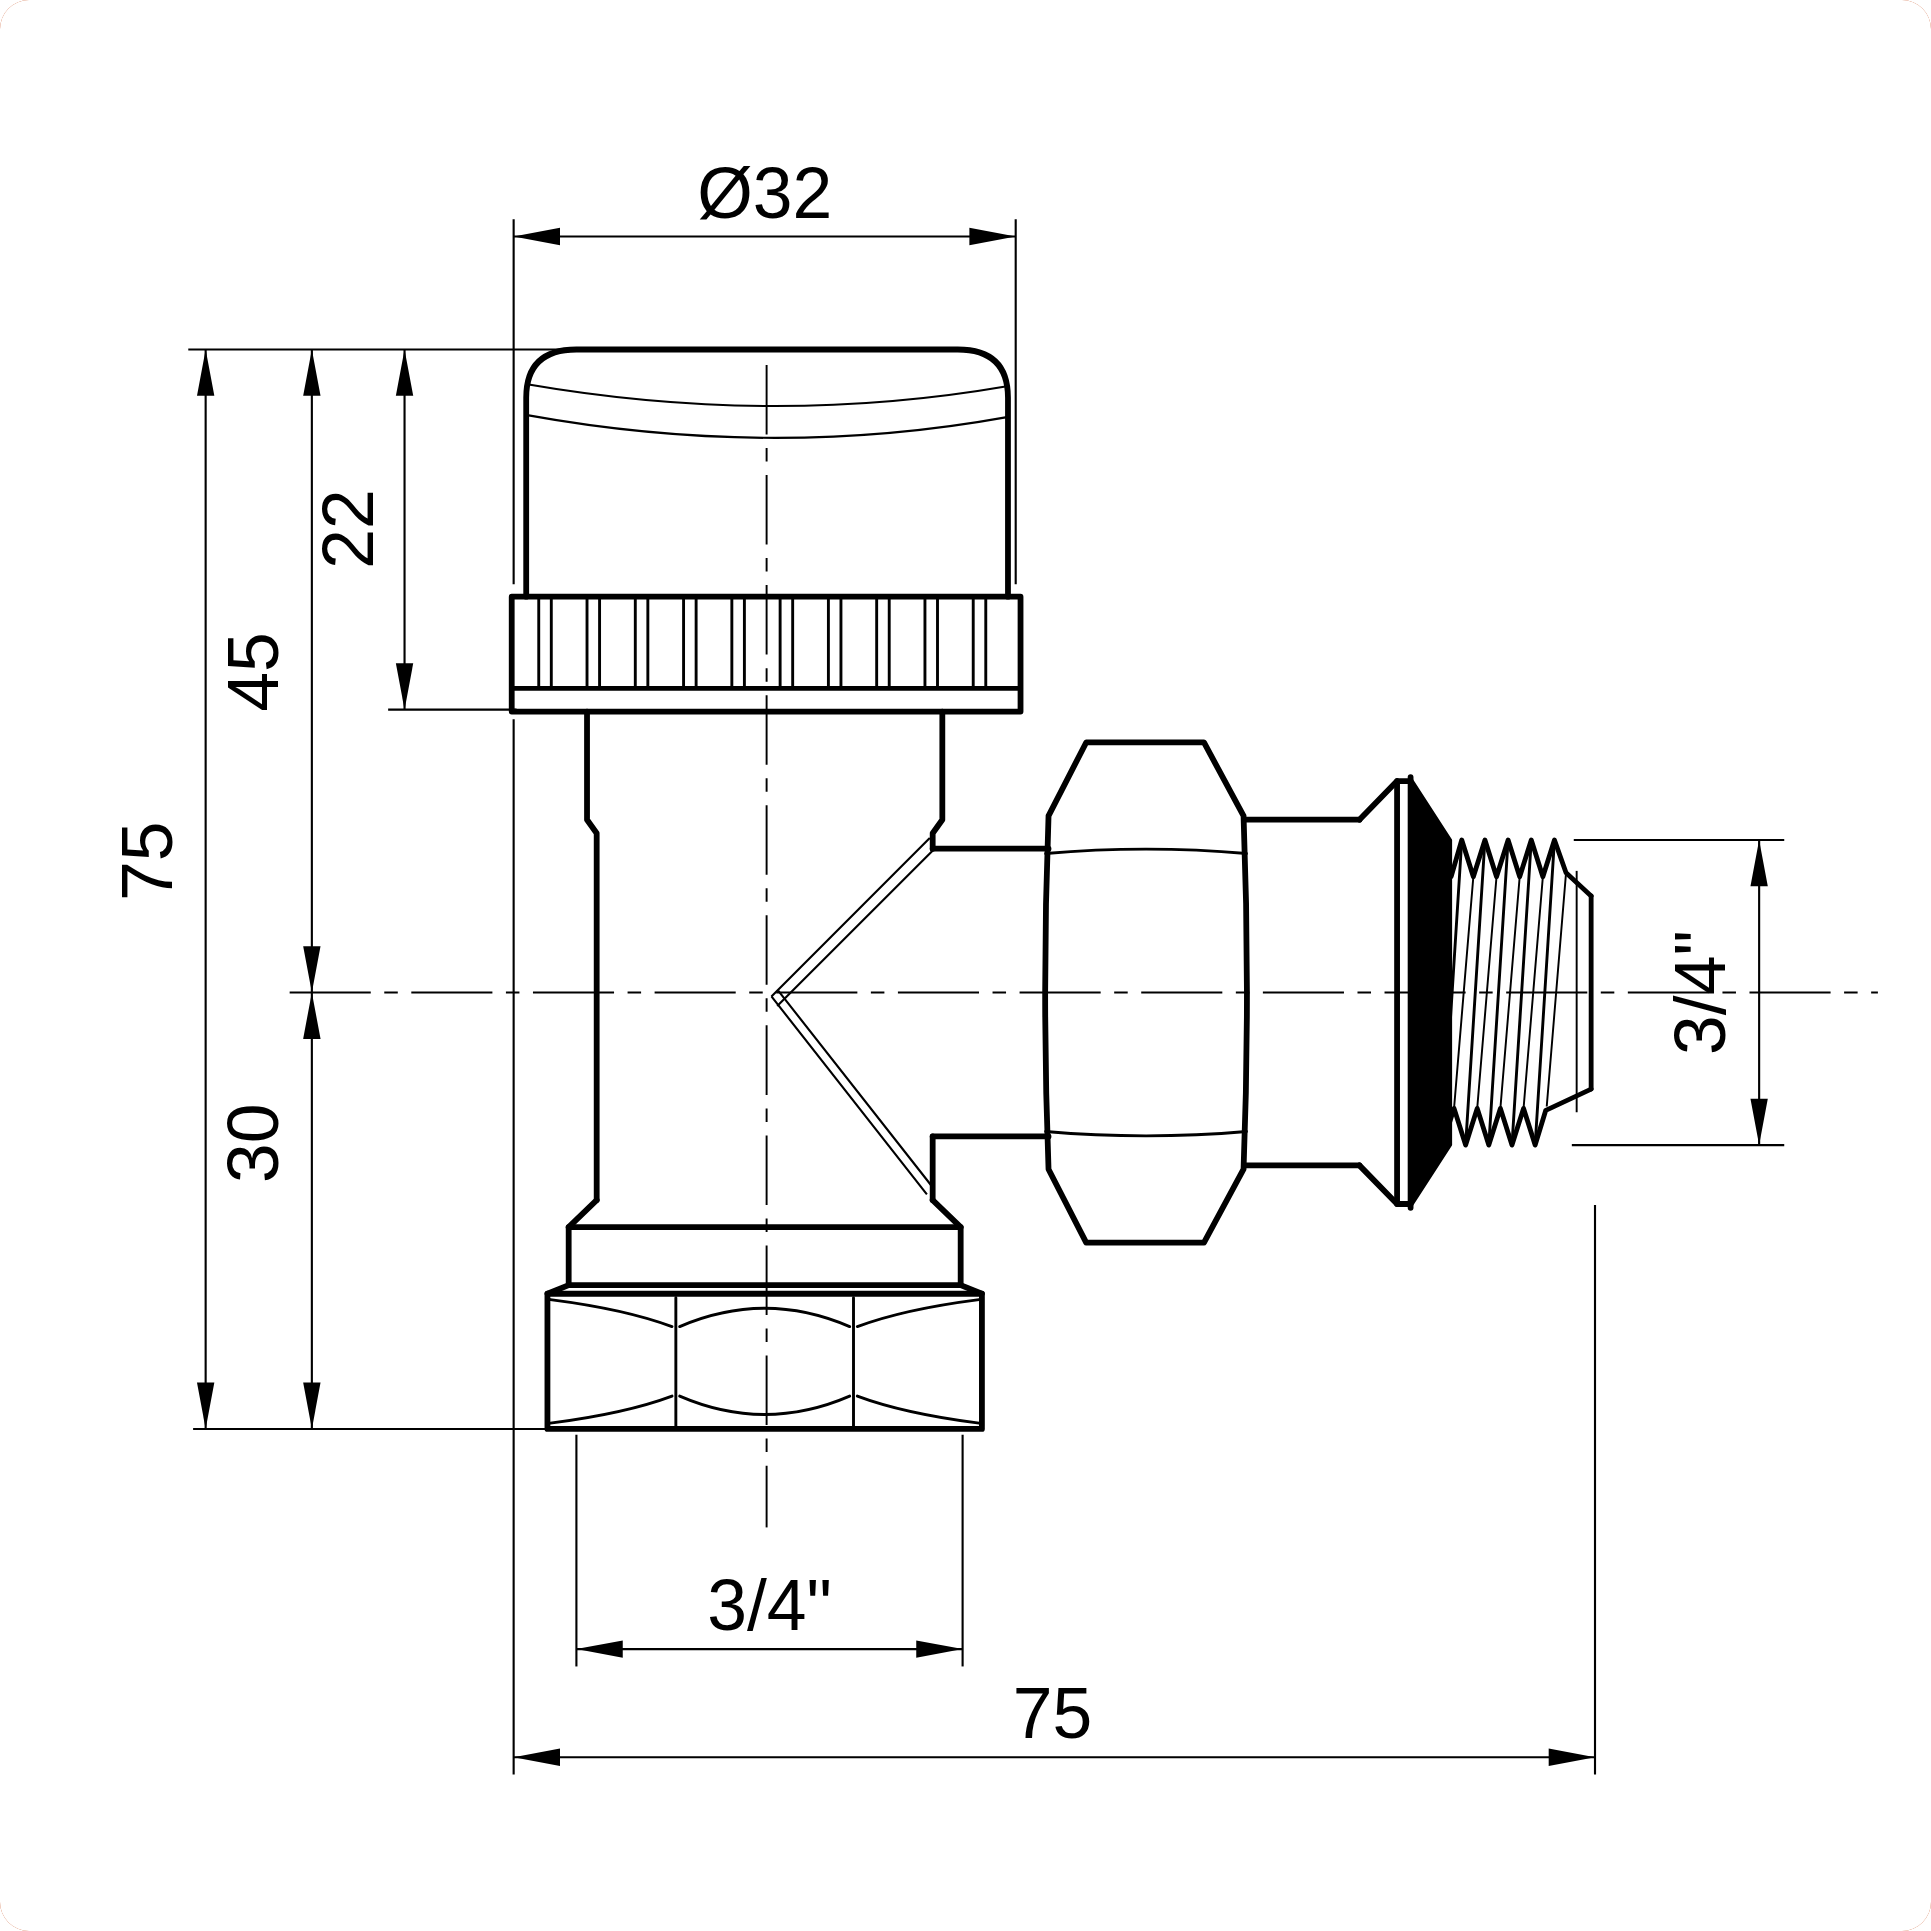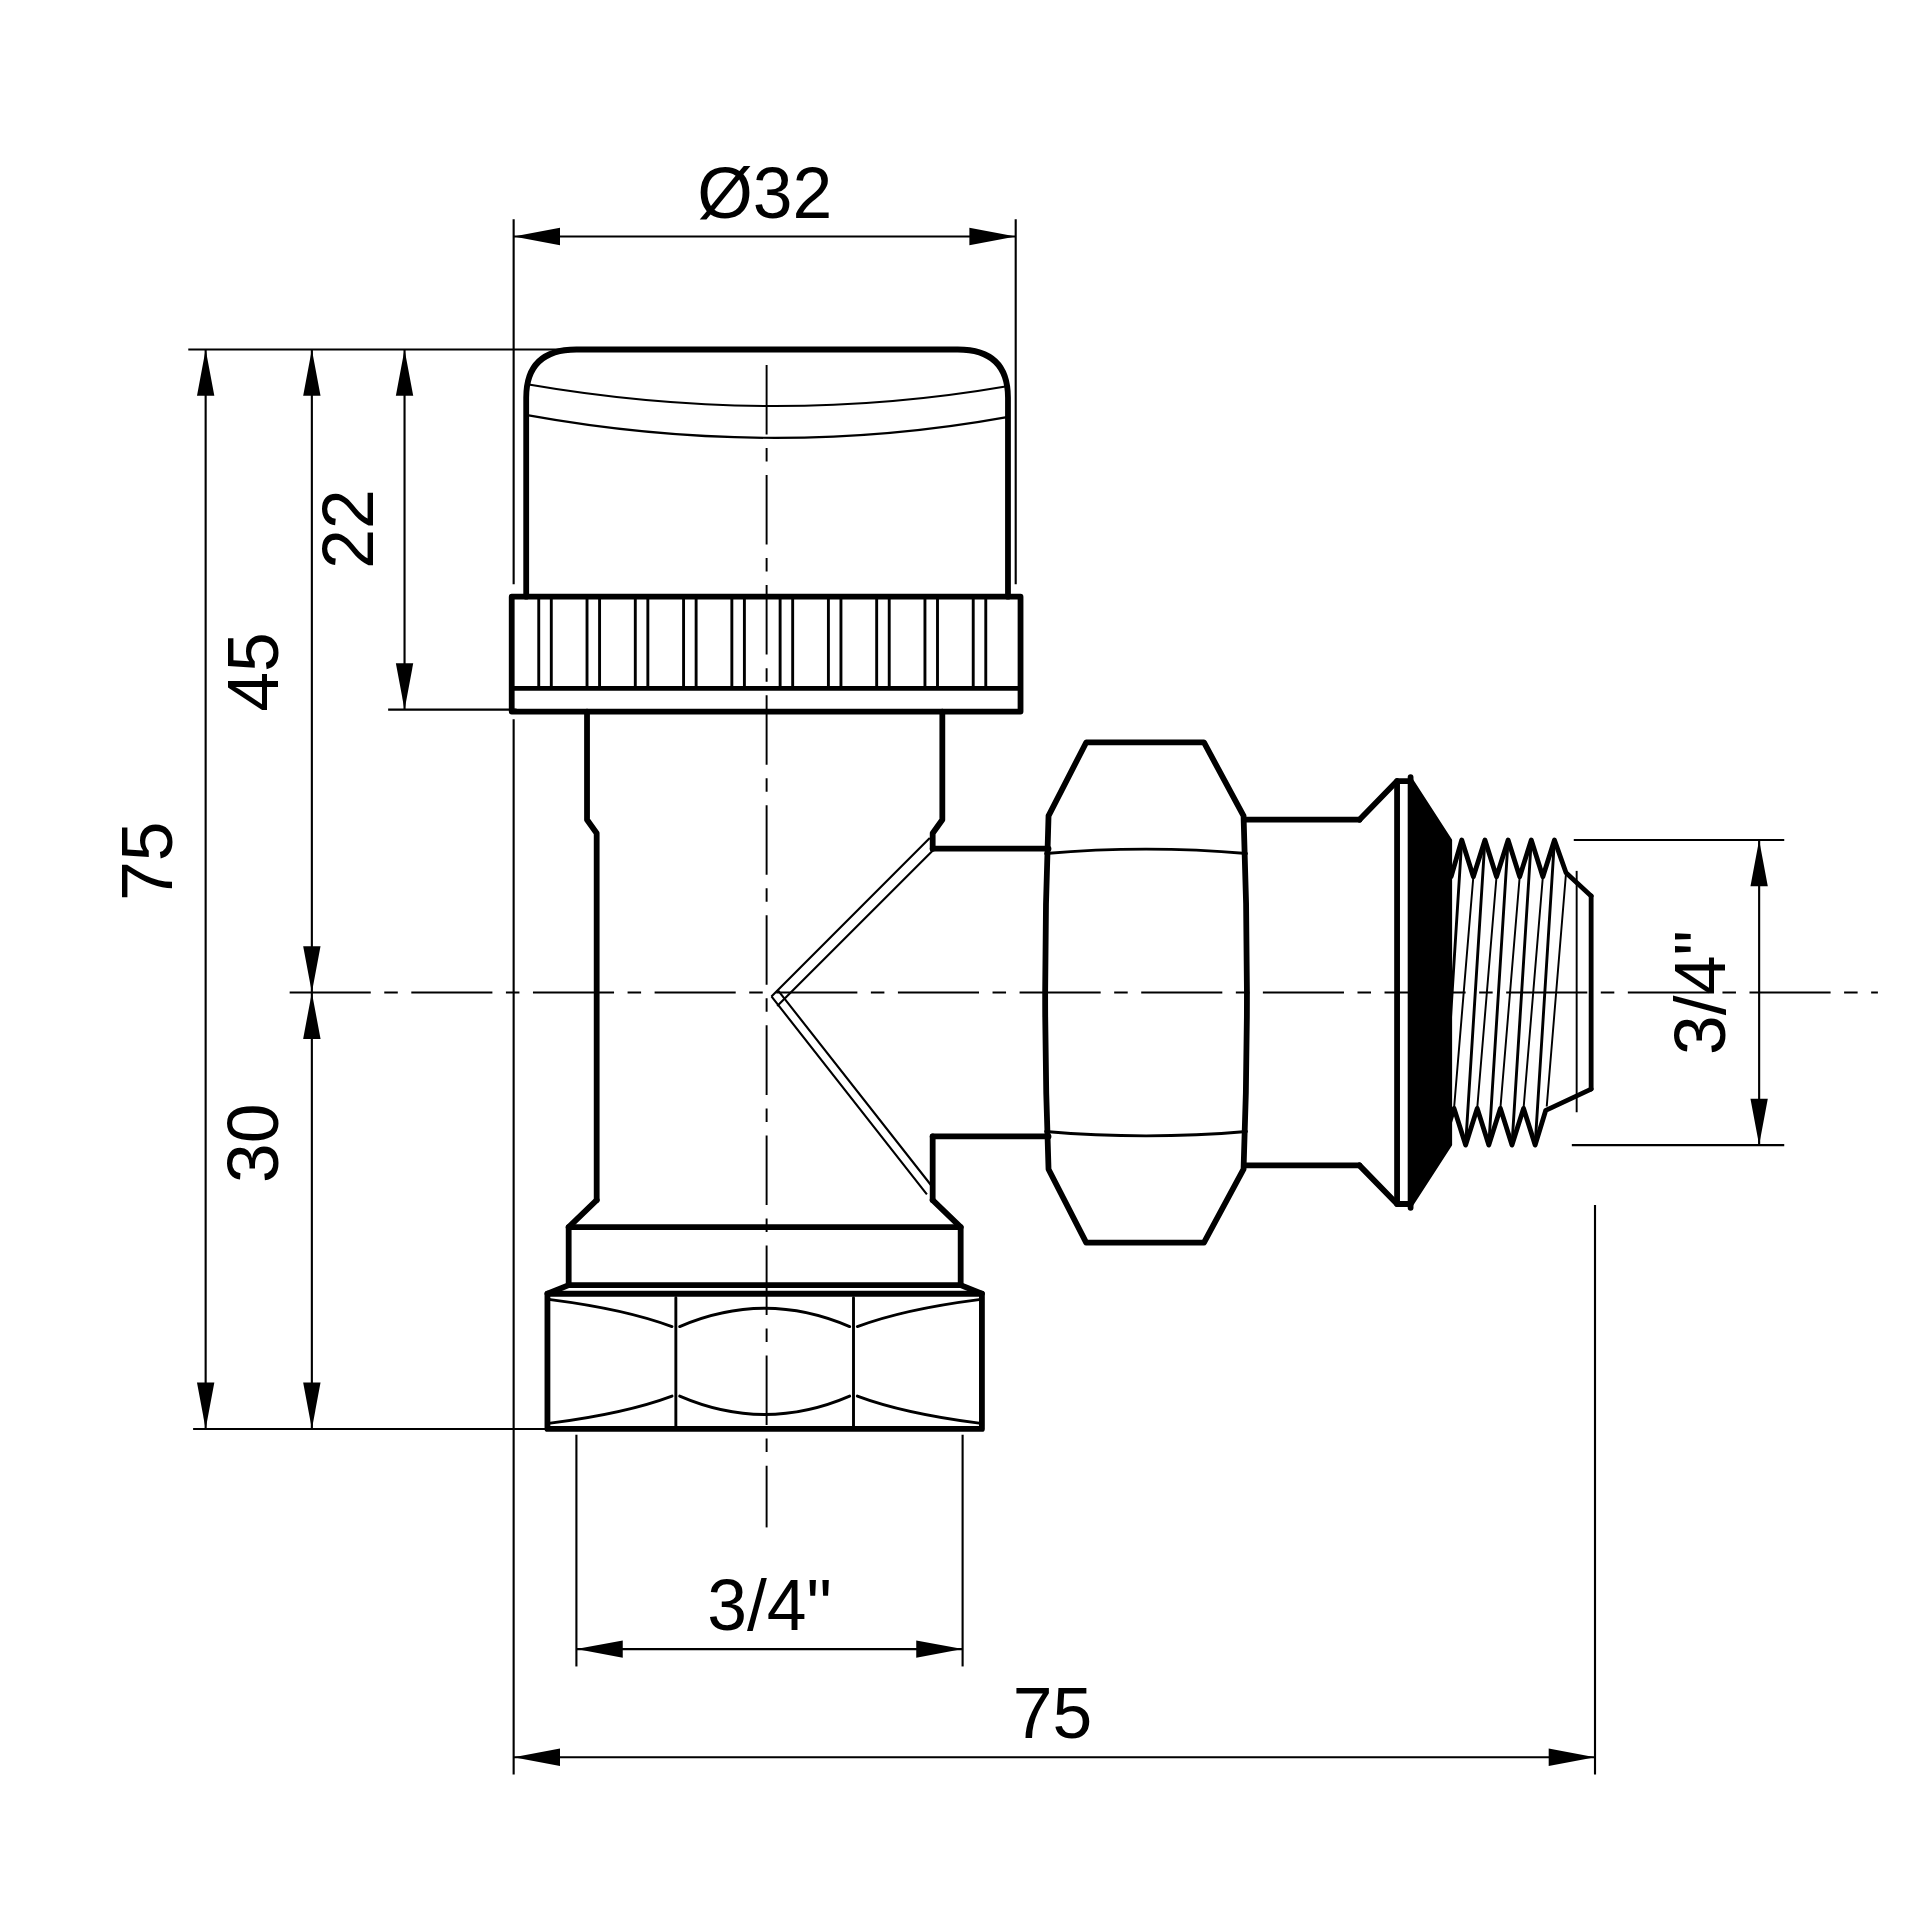--- a/index.html
+++ b/index.html
@@ -1,16 +1,16 @@
 <!DOCTYPE html>
 <html><head>
 <meta charset="utf-8">
 <style>
   html, body { margin: 0; padding: 0; background: #ffffff; }
-  .sheet { width: 1931px; height: 1931px; position: relative; background: #c2410c; overflow: hidden; }
+  .sheet { width: 1931px; height: 1931px; position: relative; background: #c2410c; overflow: hidden; border-radius: 29px; }
   svg { display: block; }
   text {
     font-family: "Liberation Sans", "DejaVu Sans", sans-serif;
     font-size: 74px;
     fill: #000000;
   }
   .ol  { fill: none; stroke: #000; stroke-width: 6;   stroke-linejoin: round; stroke-linecap: round; }
   .ol2 { fill: none; stroke: #000; stroke-width: 5;   stroke-linejoin: round; stroke-linecap: round; }
   .md  { fill: none; stroke: #000; stroke-width: 3;   stroke-linecap: round; }
   .tn  { fill: none; stroke: #000; stroke-width: 2.2; stroke-linecap: butt; }

